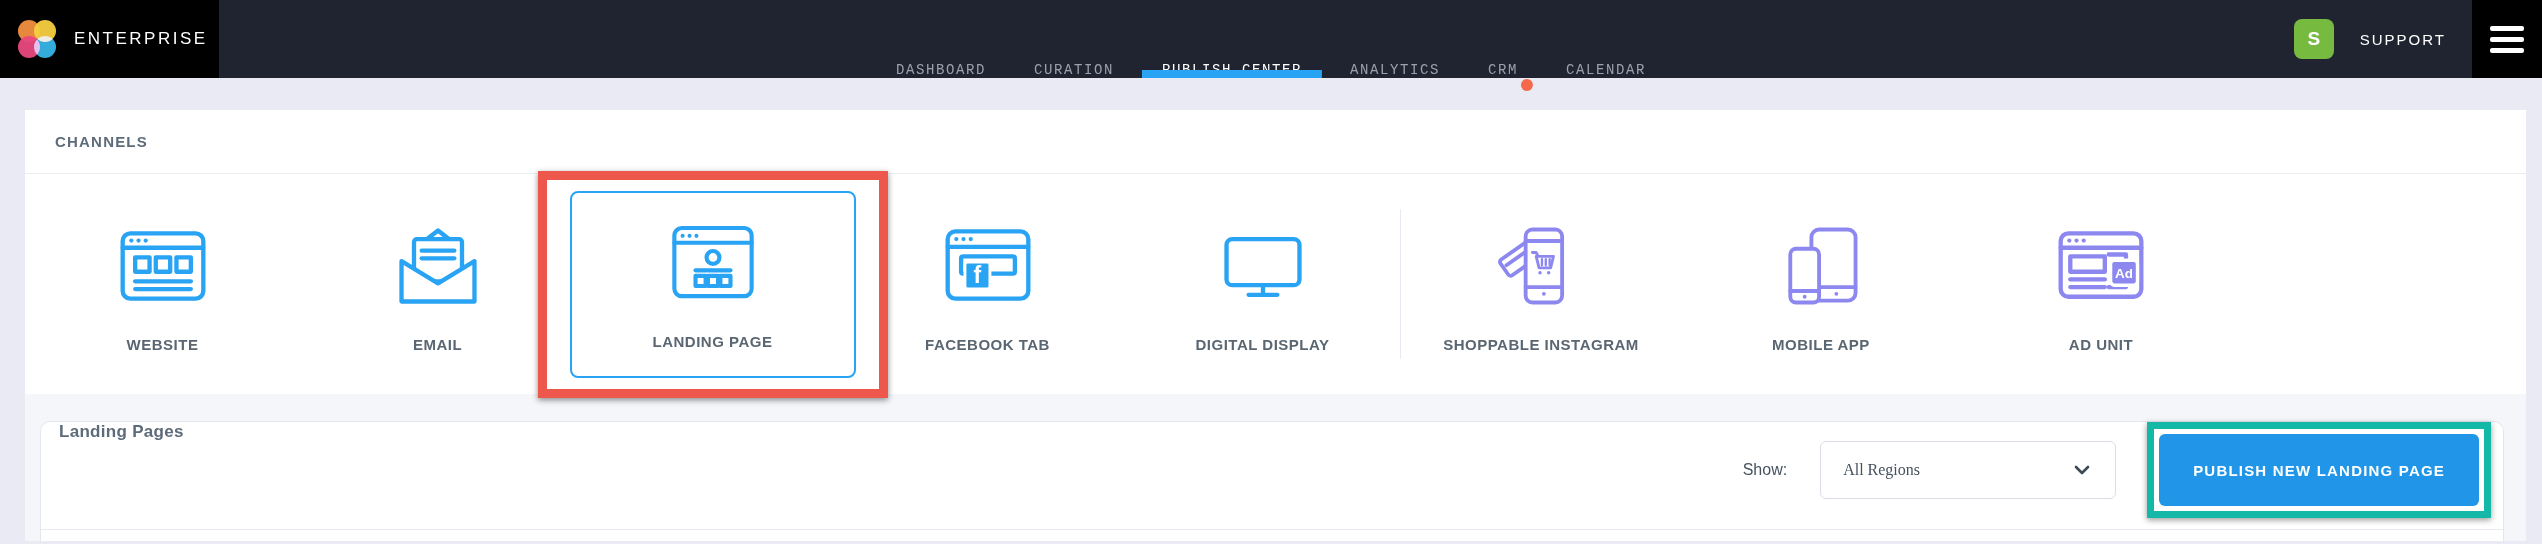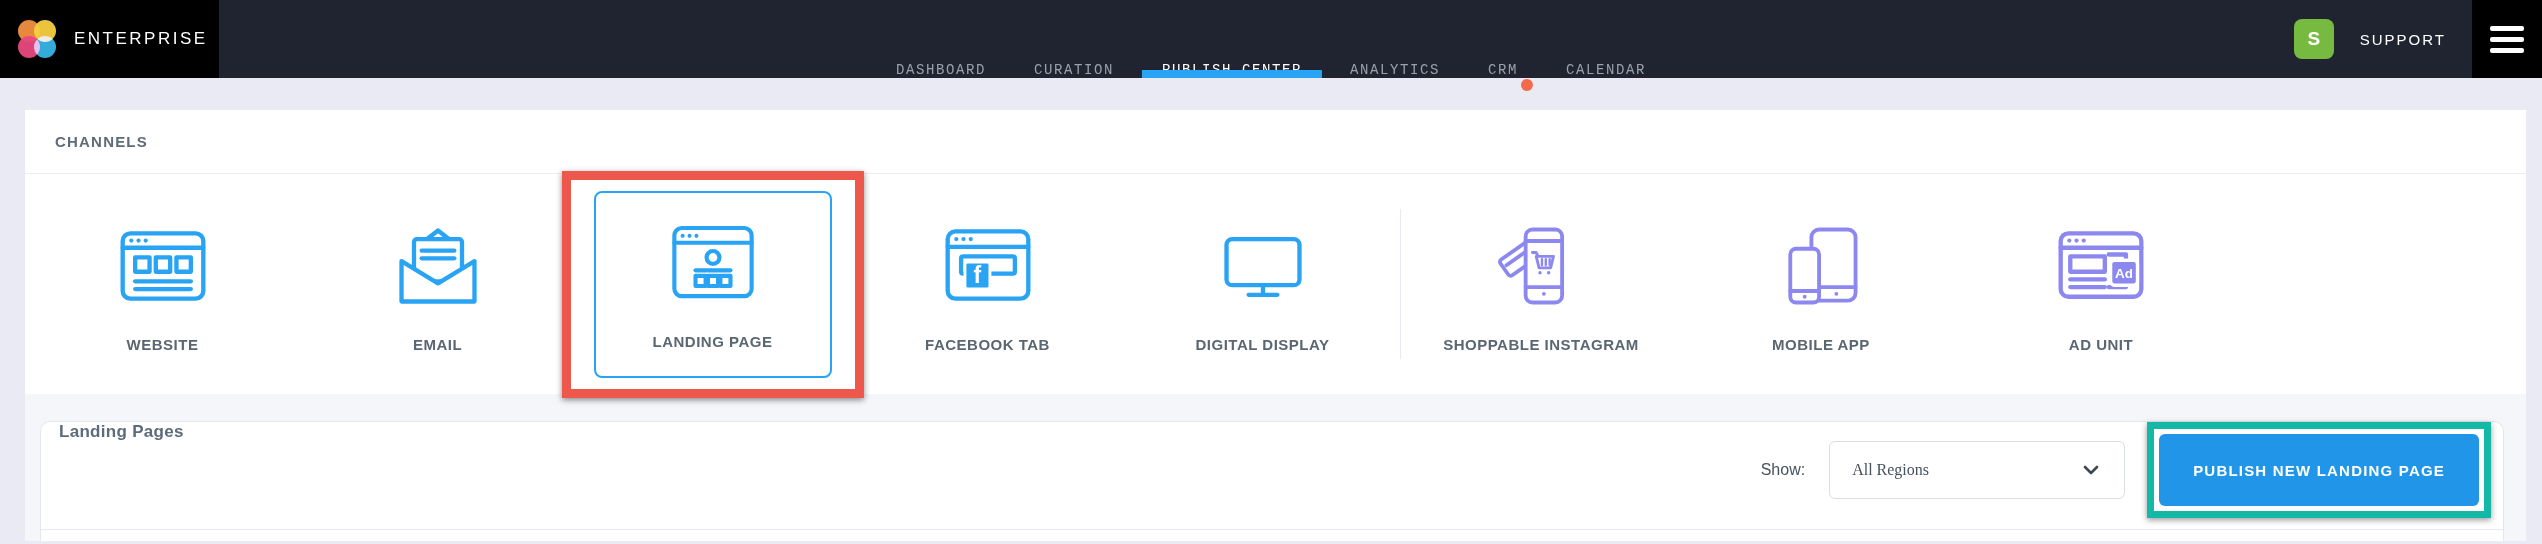--- a/index.html
+++ b/index.html
@@ -44,30 +44,30 @@
   .channel-item { width:275px; display:flex; flex-direction:column; align-items:center; cursor:pointer; }
   .channel-item.wide { width:280px; }
   .icon-box { height:100px; display:flex; align-items:center; justify-content:center; }
   .channel-label { margin-top:20px; color:#5a6772; font-size:15px; font-weight:bold; letter-spacing:.5px; white-space:nowrap; }
   .blue { color:#29a3f4; }
   .purple { color:#8d87f0; }
   .v-divider { width:1px; height:150px; background:#e7eaf0; flex:0 0 auto; }
 
   .annotation-box { border:9px solid #ee584c; box-shadow:0 2px 6px rgba(0,0,0,.45);
                     padding:11px 23px; background:transparent; }
-  .selected-box { border:2px solid #29a3f4; border-radius:8px; width:238px;
+  .selected-box { border:2px solid #29a3f4; border-radius:8px; width:286px;
                   padding:20px 0 26px; display:flex; flex-direction:column; align-items:center; background:#fff; cursor:pointer; }
 
   
   .landing-section { margin:0 16px 0 25px; background:#f5f6fa; height:147px; padding:27px 22px 0 15px; }
   .landing-card { background:#fff; border:1px solid #e4e7ee; border-bottom:none; border-radius:10px 10px 0 0; height:120px; }
   .card-header { display:flex; align-items:flex-start; height:108px; padding:0 12px 0 18px;
                  border-bottom:1px solid #e7eaf0; }
   .card-title { color:#5d6b7a; font-size:17px; font-weight:bold; letter-spacing:.3px; }
-  .header-right { margin-left:auto; display:flex; align-items:center; gap:24px; }
+  .header-right { margin-left:auto; display:flex; align-items:center; gap:33px; }
   .show-label { color:#45525e; font-size:16px; }
   .region-select { width:296px; height:58px; border:1px solid #d9dde6; border-radius:6px;
                    display:flex; align-items:center; padding:0 22px; background:#fff; cursor:pointer; }
   .region-value { color:#45525e; font-size:16px;font-family:Liberation Serif, serif; }
   .chevron { margin-left:auto; display:flex; }
   .btn-annotation { border:7px solid #14b8a6; box-shadow:0 2px 6px rgba(0,0,0,.4); padding:5px; margin-left:-2px; }
   .publish-btn { height:72px; padding:0 34px; background:#2196e8; border:none; border-radius:6px;
                  color:#fff; font-family:"Liberation Sans", sans-serif; font-size:15px; font-weight:bold;
                  letter-spacing:1.2px; cursor:pointer; white-space:nowrap; }
 

